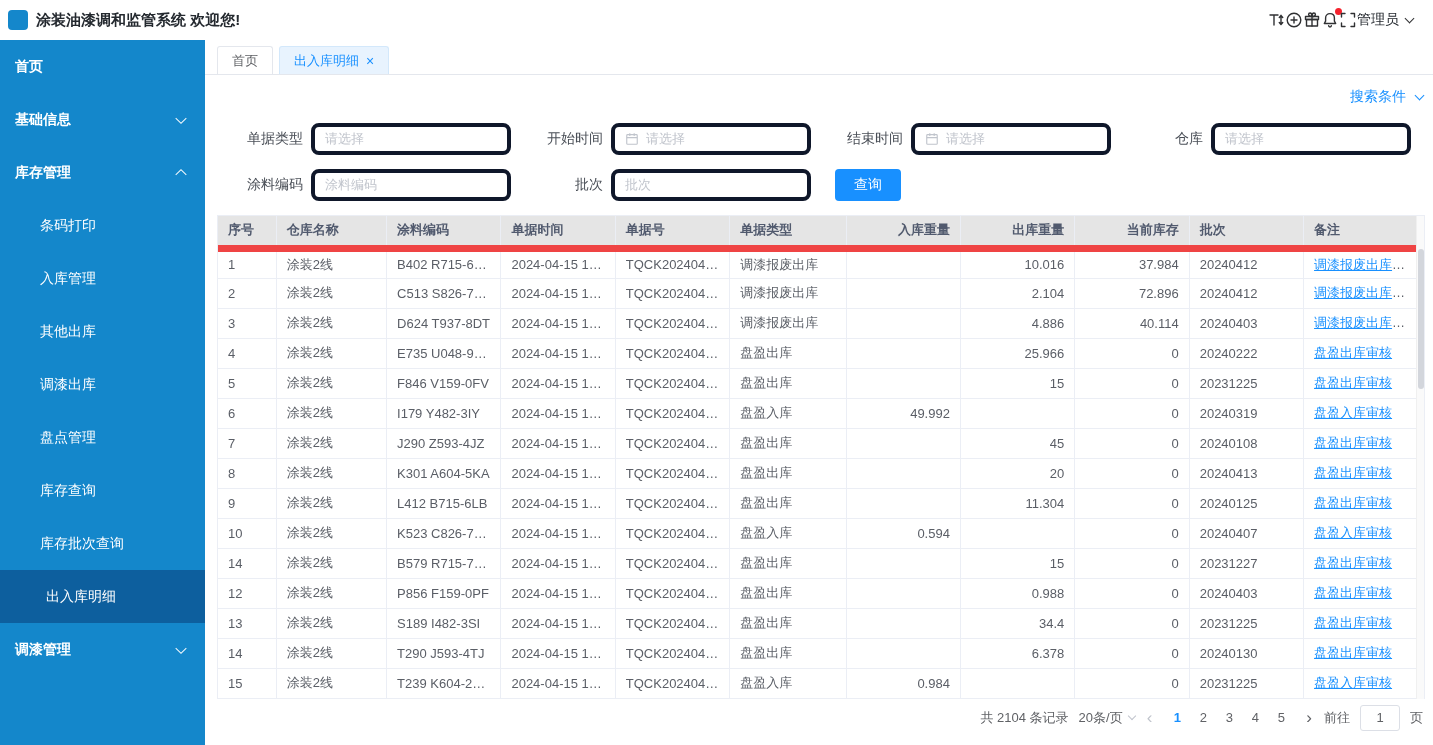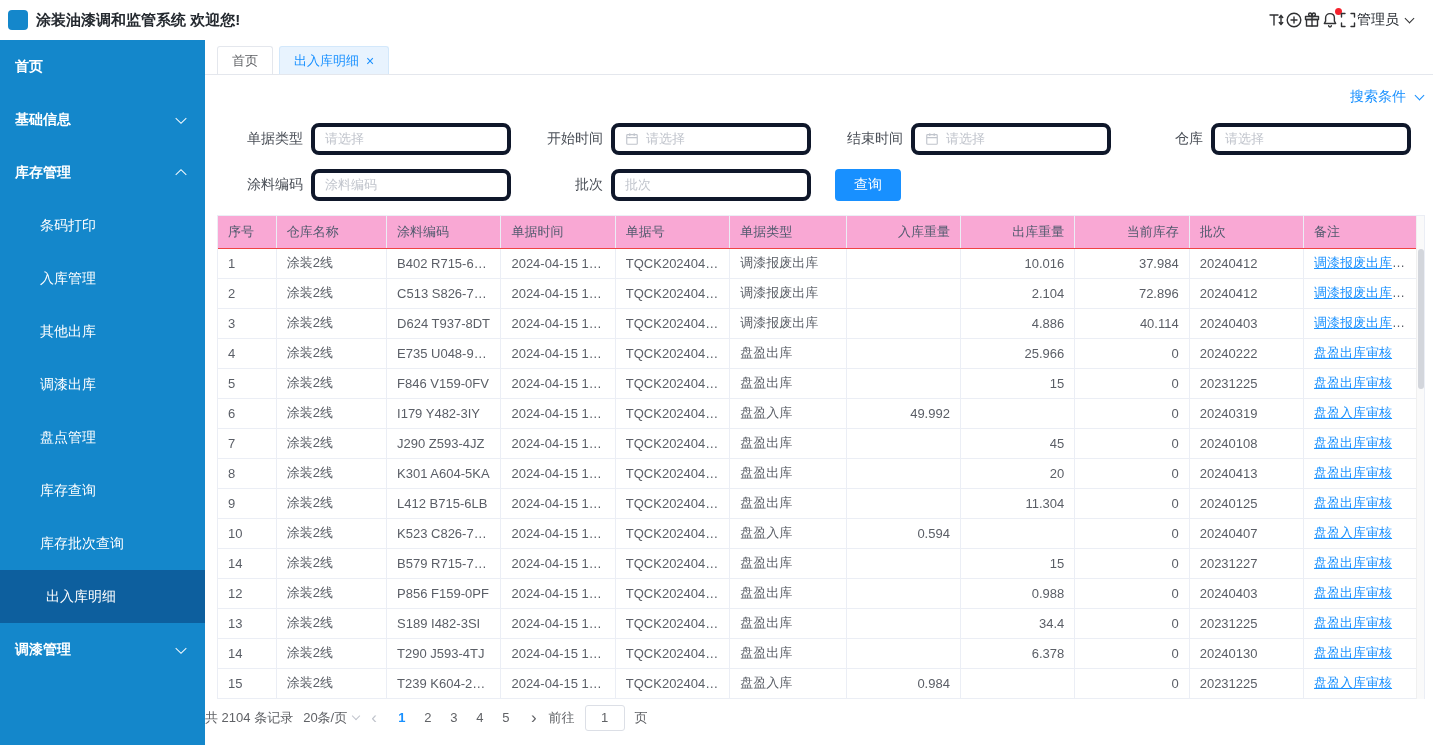--- a/index.html
+++ b/index.html
@@ -51,33 +51,33 @@
   .flabel{width:78px;text-align:right;margin-right:8px;font-size:14px;color:#4a4f57;white-space:nowrap}
   .control{flex:1;height:32px;border:4px solid #0f172a;border-radius:8px;background:#fff;
     display:flex;align-items:center;gap:7px;padding:0 10px;font-size:13px;color:#c0c4cc;cursor:pointer;overflow:hidden}
   .control svg{width:14px;height:14px;stroke:#c0c4cc;fill:none;stroke-width:1.3;flex:0 0 auto}
   .btn-primary{height:32px;padding:0 19px;margin-left:10px;background:#1890ff;color:#fff;border:none;
     border-radius:4px;font-size:14px;cursor:pointer}
 
   
   .table-wrap{position:relative;margin:5px 8px 0 12px;border:1px solid #ebeef5;border-bottom:none}
   table{width:100%;border-collapse:collapse;table-layout:fixed;font-size:13px;color:#5a5e66}
-  th{height:32px;background:#f9a8d4;color:#515a6e;font-weight:400;text-align:left;
-    padding:0 10px;border-bottom:1px solid #ef4444;border-right:1px solid #ebeef5;white-space:nowrap;overflow:hidden}
+  th{height:32px;background:#e5e5e5;color:#515a6e;font-weight:700;text-align:left;
+    padding:0 10px;border-bottom:7px solid #ef4444;border-right:1px solid #ebeef5;white-space:nowrap;overflow:hidden}
   td{height:30px;padding:0 10px;border-bottom:1px solid #ebeef5;border-right:1px solid #ebeef5;
     white-space:nowrap;overflow:hidden;text-overflow:ellipsis;background:#fff}
   th:last-child,td:last-child{border-right:none}
   th:nth-child(7),th:nth-child(8),th:nth-child(9),
   td:nth-child(7),td:nth-child(8),td:nth-child(9){text-align:right}
   .remark-link{color:#1890ff;text-decoration:underline;cursor:pointer}
   .vscroll{position:absolute;top:0;right:0;width:8px;height:100%;background:#fafafa;border-left:1px solid #f0f0f0}
   .vscroll .thumb{position:absolute;top:33px;left:1px;width:6px;height:140px;border-radius:3px;background:#d3d6dc}
 
   
-  .pagination{display:flex;align-items:center;gap:10px;
+  .pagination{display:flex;align-items:center;justify-content:flex-end;gap:10px;
     height:26px;margin:6px 10px 0 0;font-size:13px;color:#606266}
   .pg-size{display:flex;align-items:center;gap:6px;cursor:pointer}
   .caret-gray{width:6px;height:6px;border-left:1.4px solid #c0c4cc;border-bottom:1.4px solid #c0c4cc;
     transform:rotate(-45deg);margin-top:-3px}
   .pg-arrow{font-size:17px;line-height:1;cursor:pointer;padding:0 2px;color:#606266}
   .pg-arrow.prev{color:#c0c4cc}
   #pager-pages{display:flex;align-items:center}
   .page-num{min-width:26px;text-align:center;cursor:pointer;padding:0 2px}
   .page-num.current{color:#1890ff;font-weight:700}
   .pg-goto-input{width:40px;height:26px;border:1px solid #dcdfe6;border-radius:3px;text-align:center;

